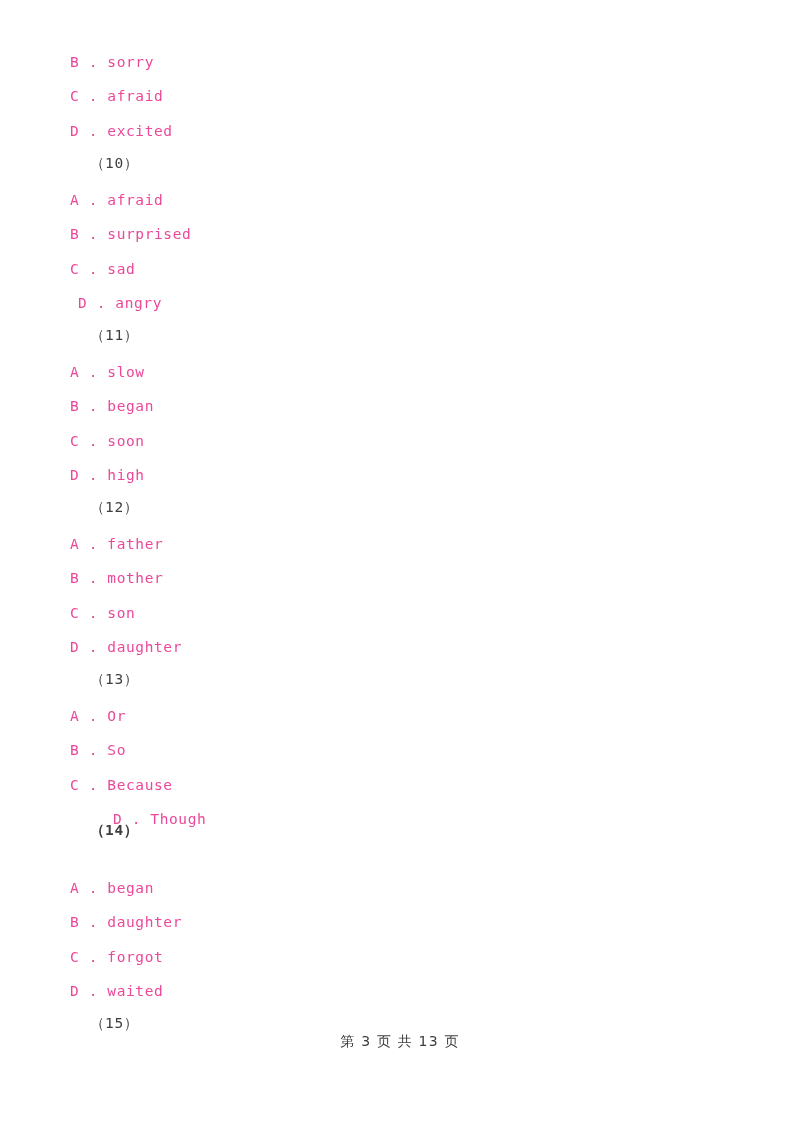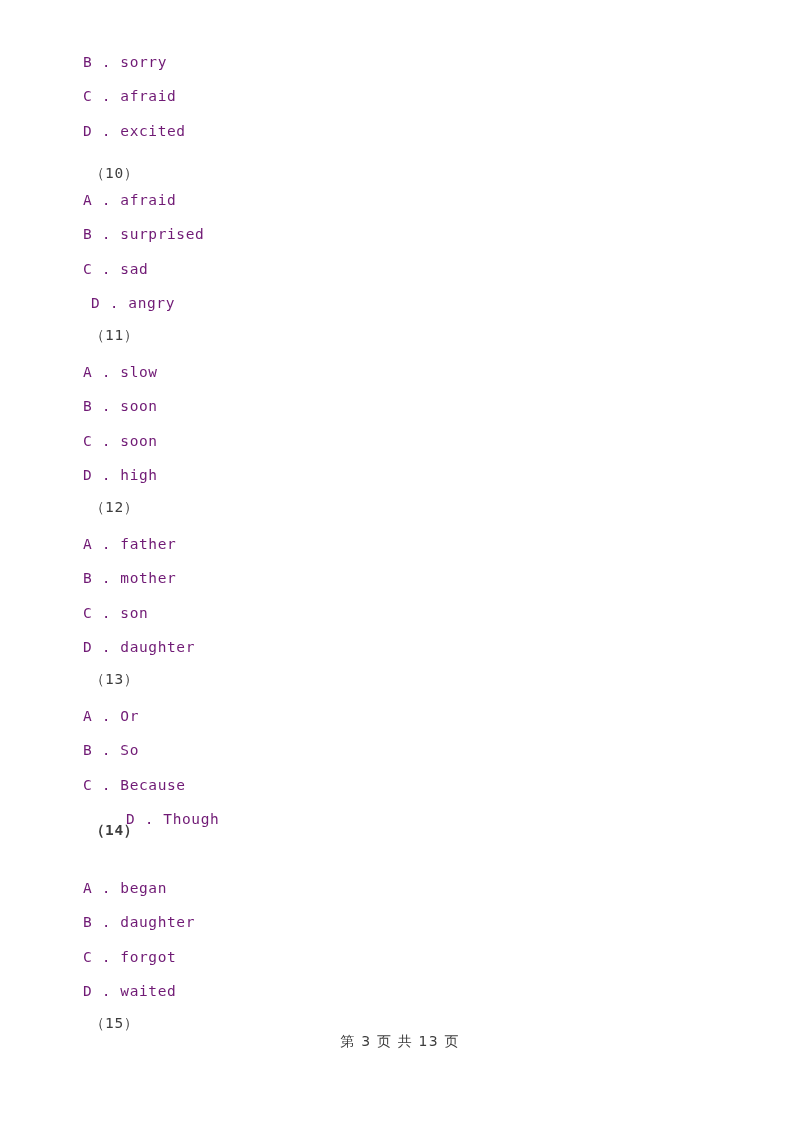--- a/index.html
+++ b/index.html
@@ -26,22 +26,22 @@
   }
   .line {
     position: absolute;
     white-space: pre;
     color: #3a3a3a;
     font-size: 14.5px;
     letter-spacing: 0.6px;
     line-height: 20px;
   }
   .line.option {
-    left: 83px;
-    color: #701a75;
+    left: 70px;
+    color: #ec4899;
   }
   .line.qnum {
     left: 90px;
     color: #3d3d3d;
   }
   .footer {
     position: absolute;
     top: 1033px;
     left: 0;
     width: 800px;
@@ -55,28 +55,28 @@
 </style>
 </head>
 <body>
 
 <div class="page">
 
   <div class="content" id="content-lines">
       <div class="line option" style="top: 52px;">B . sorry</div>
       <div class="line option" style="top: 86px;">C . afraid</div>
       <div class="line option" style="top: 121px;">D . excited</div>
-      <div class="line qnum" style="top: 163px; text-align: center;">（10）</div>
+      <div class="line qnum" style="top: 153px; text-align: center;">（10）</div>
       <div class="line option" style="top: 190px;">A . afraid</div>
       <div class="line option" style="top: 224px;">B . surprised</div>
       <div class="line option" style="top: 259px;">C . sad</div>
       <div class="line option" style="top: 293px; margin-left: 8px;">D . angry</div>
       <div class="line qnum" style="top: 325px;">（11）</div>
       <div class="line option" style="top: 362px;">A . slow</div>
-      <div class="line option" style="top: 396px;">B . soon</div>
+      <div class="line option" style="top: 396px;">B . began</div>
       <div class="line option" style="top: 431px;">C . soon</div>
       <div class="line option" style="top: 465px;">D . high</div>
       <div class="line qnum" style="top: 497px;">（12）</div>
       <div class="line option" style="top: 534px;">A . father</div>
       <div class="line option" style="top: 568px;">B . mother</div>
       <div class="line option" style="top: 603px;">C . son</div>
       <div class="line option" style="top: 637px;">D . daughter</div>
       <div class="line qnum" style="top: 669px;">（13）</div>
       <div class="line option" style="top: 706px;">A . Or</div>
       <div class="line option" style="top: 740px;">B . So</div>

